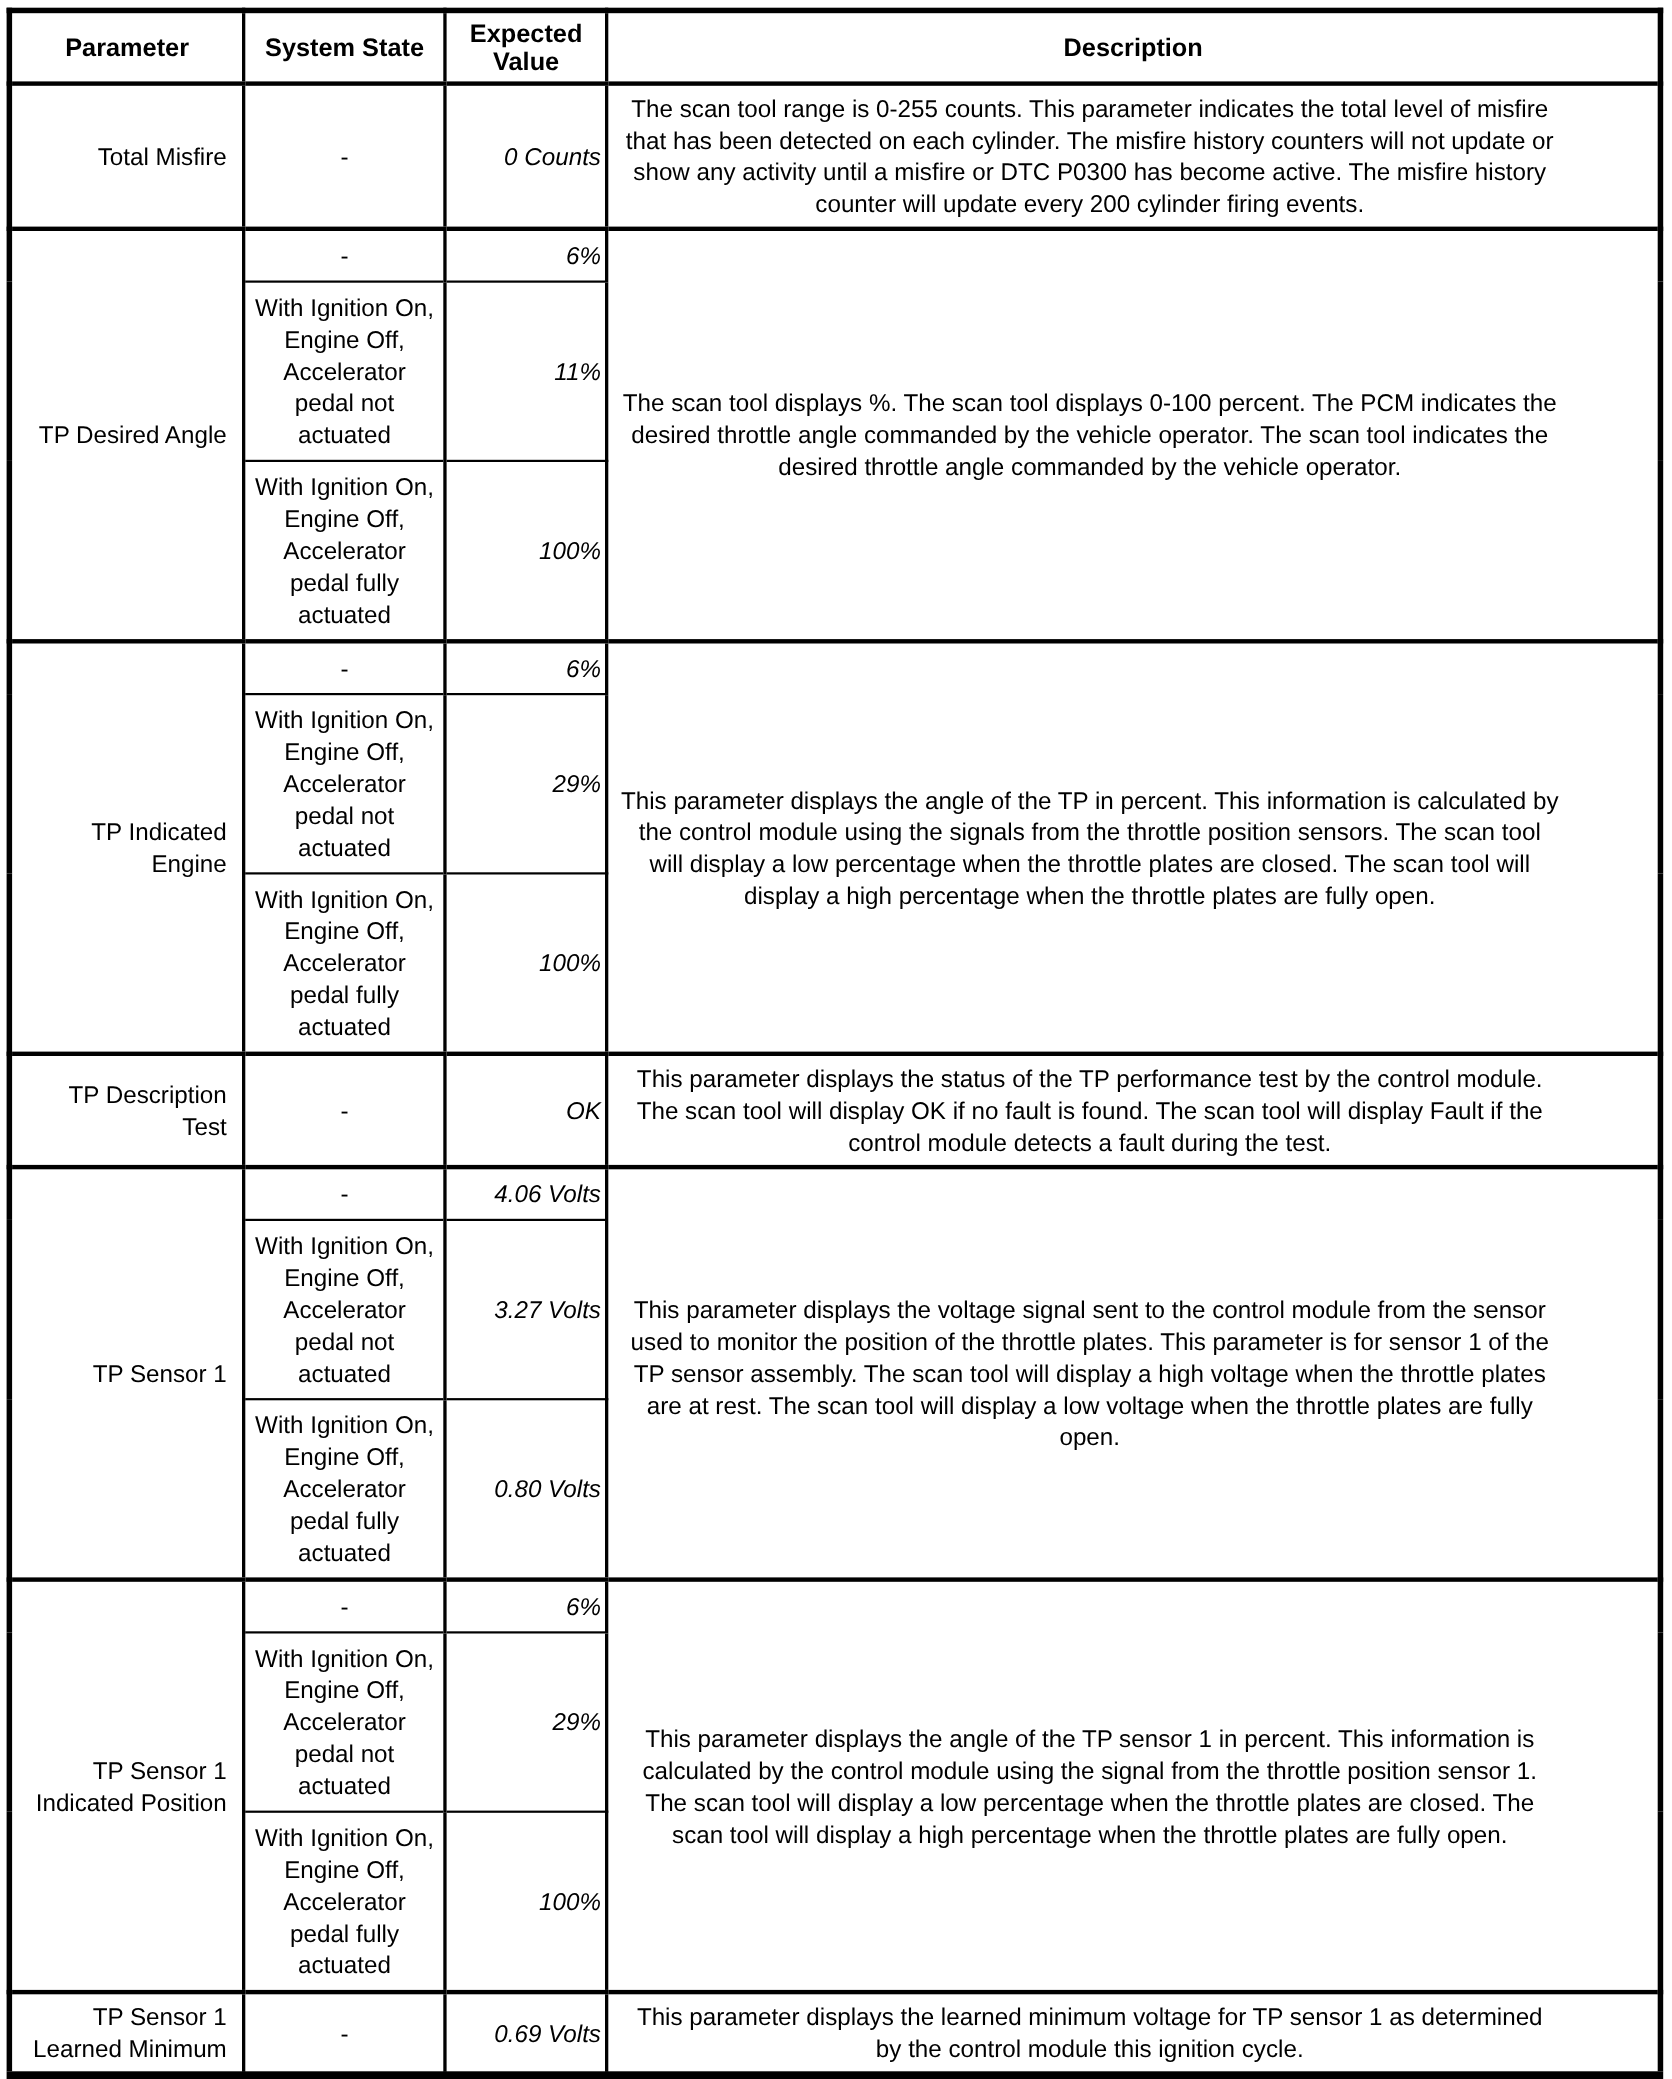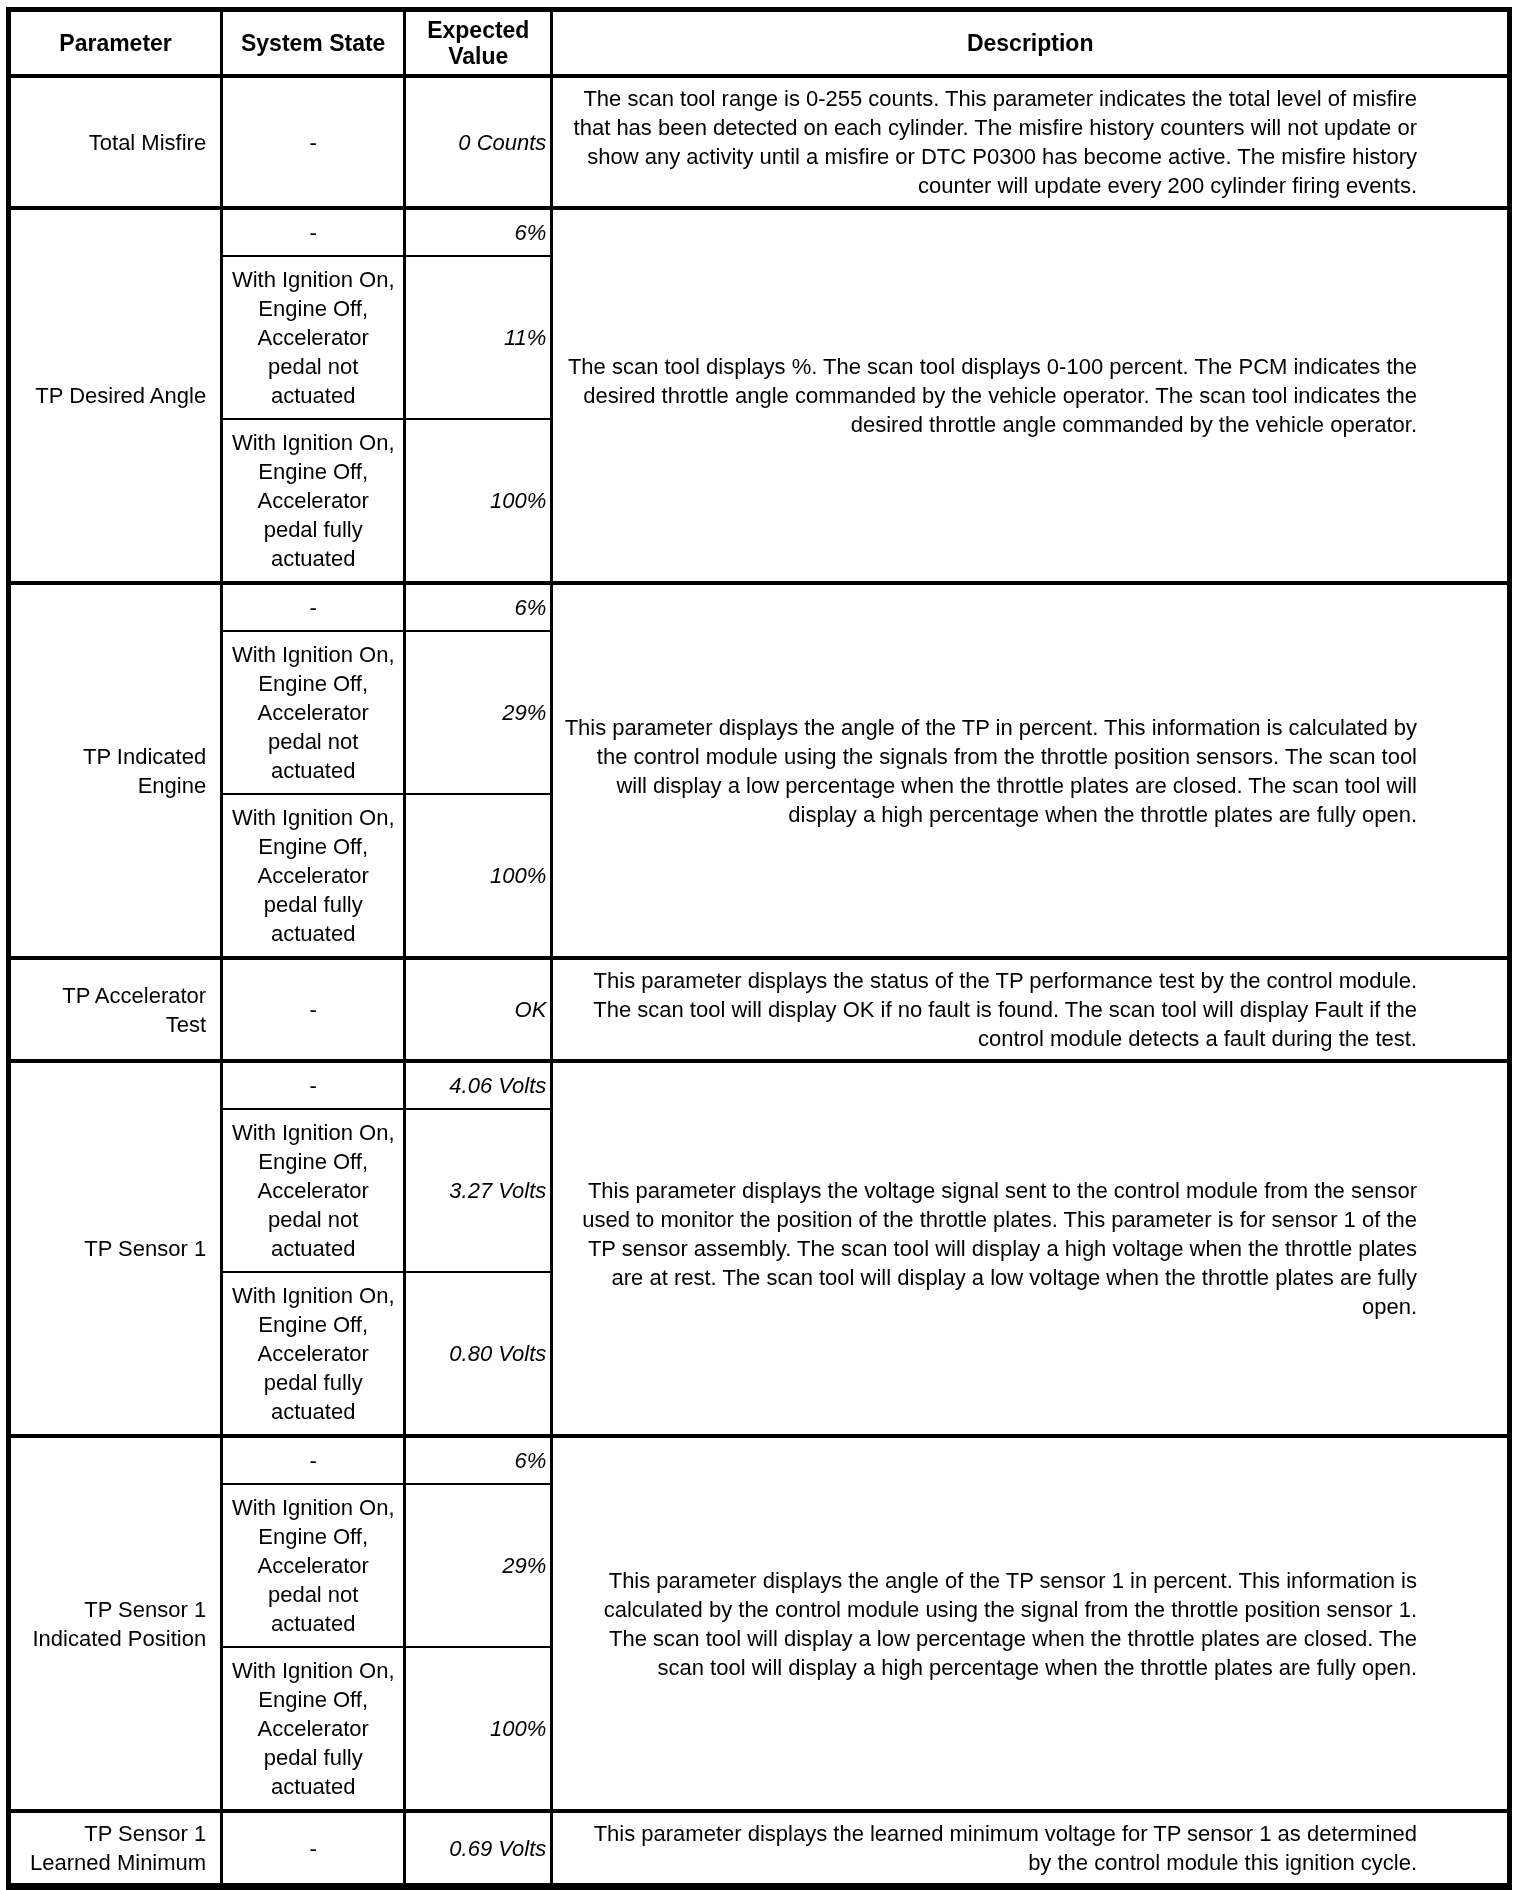--- a/index.html
+++ b/index.html
@@ -54,21 +54,21 @@
     vertical-align: middle;
     padding: 8px 8px;
   }
   td.value {
     text-align: right;
     vertical-align: middle;
     padding: 8px 4px;
     font-style: italic;
   }
   td.desc {
-    text-align: right;
+    text-align: center;
     vertical-align: middle;
     padding: 6px 90px 6px 11px;
   }
 </style>
 </head>
 <body>
 
 <table class="scan-table">
   <colgroup>
     <col style="width:14.2%">
@@ -113,21 +113,21 @@
       </tr>
       <tr class="sub-row">
         <td class="state">With Ignition On, Engine Off, Accelerator pedal not actuated</td>
         <td class="value">29%</td>
       </tr>
       <tr class="sub-row">
         <td class="state">With Ignition On, Engine Off, Accelerator pedal fully actuated</td>
         <td class="value">100%</td>
       </tr>
       <tr class="group-start">
-        <td class="param">TP Accelerator Test</td>
+        <td class="param">TP Description Test</td>
         <td class="state">-</td>
         <td class="value">OK</td>
         <td class="desc">This parameter displays the status of the TP performance test by the control module. The scan tool will display OK if no fault is found. The scan tool will display Fault if the control module detects a fault during the test.</td>
       </tr>
       <tr class="group-start">
         <td class="param" rowspan="3">TP Sensor 1</td>
         <td class="state">-</td>
         <td class="value">4.06 Volts</td>
         <td class="desc" rowspan="3">This parameter displays the voltage signal sent to the control module from the sensor used to monitor the position of the throttle plates. This parameter is for sensor 1 of the TP sensor assembly. The scan tool will display a high voltage when the throttle plates are at rest. The scan tool will display a low voltage when the throttle plates are fully open.</td>
       </tr>

